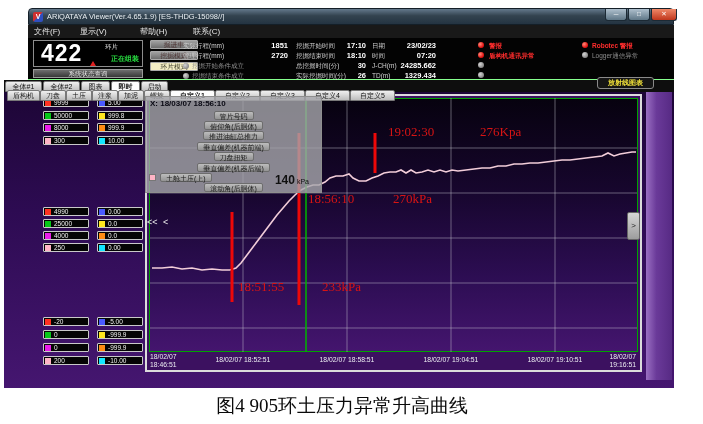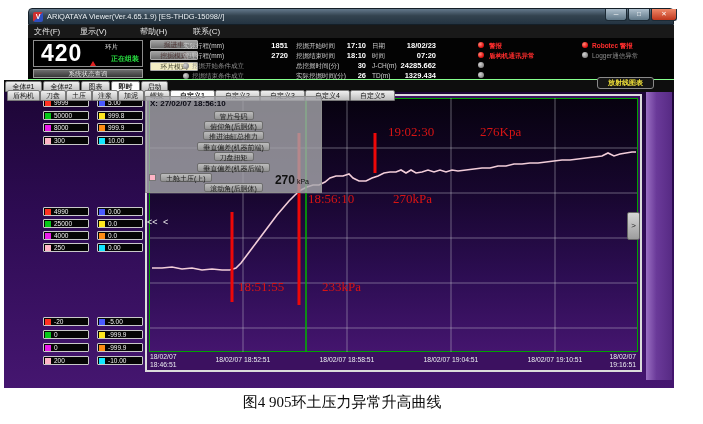--- a/index.html
+++ b/index.html
@@ -79,58 +79,58 @@
     color:#151515;font-size:7px;line-height:7px;padding:1px 5px;height:9px;box-sizing:border-box;
     white-space:nowrap;}
   .tt-swatch{position:absolute;left:3px;top:2px;width:7px;height:7px;border:1px solid #777;box-sizing:border-box;}
   .tt-value{position:absolute;right:12px;top:-2px;color:#101010;white-space:nowrap;}
   .tt-value .num{font-size:12px;font-weight:bold;}
   .tt-value .unit{font-size:7px;margin-left:2px;}
   .navtext{color:#efefef;font-size:9px;line-height:10px;z-index:6;}
   .navbtn{left:627px;top:212px;width:13px;height:28px;box-sizing:border-box;z-index:6;
     background:linear-gradient(#d6d6d6,#9d9d9d);border:1px solid #666;color:#222;
     font-size:8px;line-height:26px;text-align:center;border-radius:2px;}
-  .caption{left:0;top:393px;width:684px;text-align:center;color:#0a0a0a;font-size:15px;
+  .caption{left:0;top:393px;width:684px;text-align:center;color:#0a0a0a;font-size:19px;
     font-family:"Liberation Serif","DejaVu Serif",serif;}
 </style>
 </head>
 <body>
 
 <div id="screen">
 
   <div class="abs titlebar">
     <span class="win-icon">V</span>
     <span class="win-title">ARiQATAYA Viewer(Ver.4.65.1.9) [ES-THDG-15098//]</span>
     <span class="winbtn min">─</span>
     <span class="winbtn max">□</span>
     <span class="winbtn close">✕</span>
   </div>
 
   <div class="abs menubar" id="menubar"></div>
 
   <div class="abs header"></div>
   <div class="abs ring-panel">
-    <span class="ring-value">420</span>
+    <span class="ring-value">422</span>
     <span class="ring-unit">环片</span>
     <span class="ring-status">正在组装</span>
   </div>
   <div class="abs ring-pointer"></div>
   <div class="abs sys-btn">系统状态查询</div>
 
   <div class="abs green-line"></div>
   <div class="abs tabstrip-bg"></div>
   <div class="abs panel"></div>
   <div class="abs right-band"></div>
   <div class="abs radial-btn">放射线图表</div>
 
   <div class="abs chart-frame"></div>
   <div class="abs plot"></div>
 
   <div class="abs tooltip">
-    <div class="tt-title">X: 27/02/07 18:56:10</div>
+    <div class="tt-title">X: 18/03/07 18:56:10</div>
     <div id="tt-items">
         <div class="tt-row">
           <div class="tt-btn">管片号码</div>
         </div>
         <div class="tt-row">
           <div class="tt-btn">俯仰角(后胴体)</div>
         </div>
         <div class="tt-row">
           <div class="tt-btn">推进油缸总推力</div>
         </div>
@@ -139,21 +139,21 @@
         </div>
         <div class="tt-row">
           <div class="tt-btn">刀盘扭矩</div>
         </div>
         <div class="tt-row">
           <div class="tt-btn">垂直偏差(机器后端)</div>
         </div>
         <div class="tt-row leftal">
           <span class="tt-swatch" style="background: rgb(255, 180, 198);"></span>
           <div class="tt-btn">土舱土压(上)</div>
-          <span class="tt-value"><span class="num">270</span><span class="unit">kPa</span></span>
+          <span class="tt-value"><span class="num">140</span><span class="unit">kPa</span></span>
         </div>
         <div class="tt-row">
           <div class="tt-btn">滚动角(后胴体)</div>
         </div>
       </div>
   </div>
 
   <span class="abs navtext" style="left:147px;top:217px;">&lt;&lt;</span>
   <span class="abs navtext" style="left:163px;top:217px;">&lt;</span>
   <div class="abs navbtn">&gt;</div>
@@ -176,21 +176,21 @@
     <div class="hcond abs" style="left: 192px; top: 71px; width: 90px;">挖掘结束条件成立</div>
     <div class="hlabel abs" style="left: 296px; top: 41px; width: 64px;">挖掘开始时间</div>
     <div class="hvalue abs" style="left: 320px; top: 41px; width: 46px;">17:10</div>
     <div class="hlabel abs" style="left: 296px; top: 51px; width: 64px;">挖掘结束时间</div>
     <div class="hvalue abs" style="left: 320px; top: 51px; width: 46px;">18:10</div>
     <div class="hlabel abs" style="left: 296px; top: 61px; width: 64px;">总挖掘时间(分)</div>
     <div class="hvalue abs" style="left: 320px; top: 61px; width: 46px;">30</div>
     <div class="hlabel abs" style="left: 296px; top: 71px; width: 64px;">实际挖掘时间(分)</div>
     <div class="hvalue abs" style="left: 320px; top: 71px; width: 46px;">26</div>
     <div class="hlabel abs" style="left: 372px; top: 41px; width: 40px;">日期</div>
-    <div class="hvalue abs" style="left: 384px; top: 41px; width: 52px;">18/02/23</div>
+    <div class="hvalue abs" style="left: 384px; top: 41px; width: 52px;">23/02/23</div>
     <div class="hlabel abs" style="left: 372px; top: 51px; width: 40px;">时间</div>
     <div class="hvalue abs" style="left: 384px; top: 51px; width: 52px;">07:20</div>
     <div class="hlabel abs" style="left: 372px; top: 61px; width: 40px;">J-CH(m)</div>
     <div class="hvalue abs" style="left: 384px; top: 61px; width: 52px;">24285.662</div>
     <div class="hlabel abs" style="left: 372px; top: 71px; width: 40px;">TD(m)</div>
     <div class="hvalue abs" style="left: 384px; top: 71px; width: 52px;">1329.434</div>
     <span class="led on abs" style="left: 478px; top: 42px; width: 6px; height: 6px;"></span>
     <div class="alarm-on abs" style="left: 489px; top: 41px; width: 90px;">警报</div>
     <span class="led on abs" style="left: 478px; top: 52px; width: 6px; height: 6px;"></span>
     <div class="alarm-on abs" style="left: 489px; top: 51px; width: 90px;">盾构机通讯异常</div>

